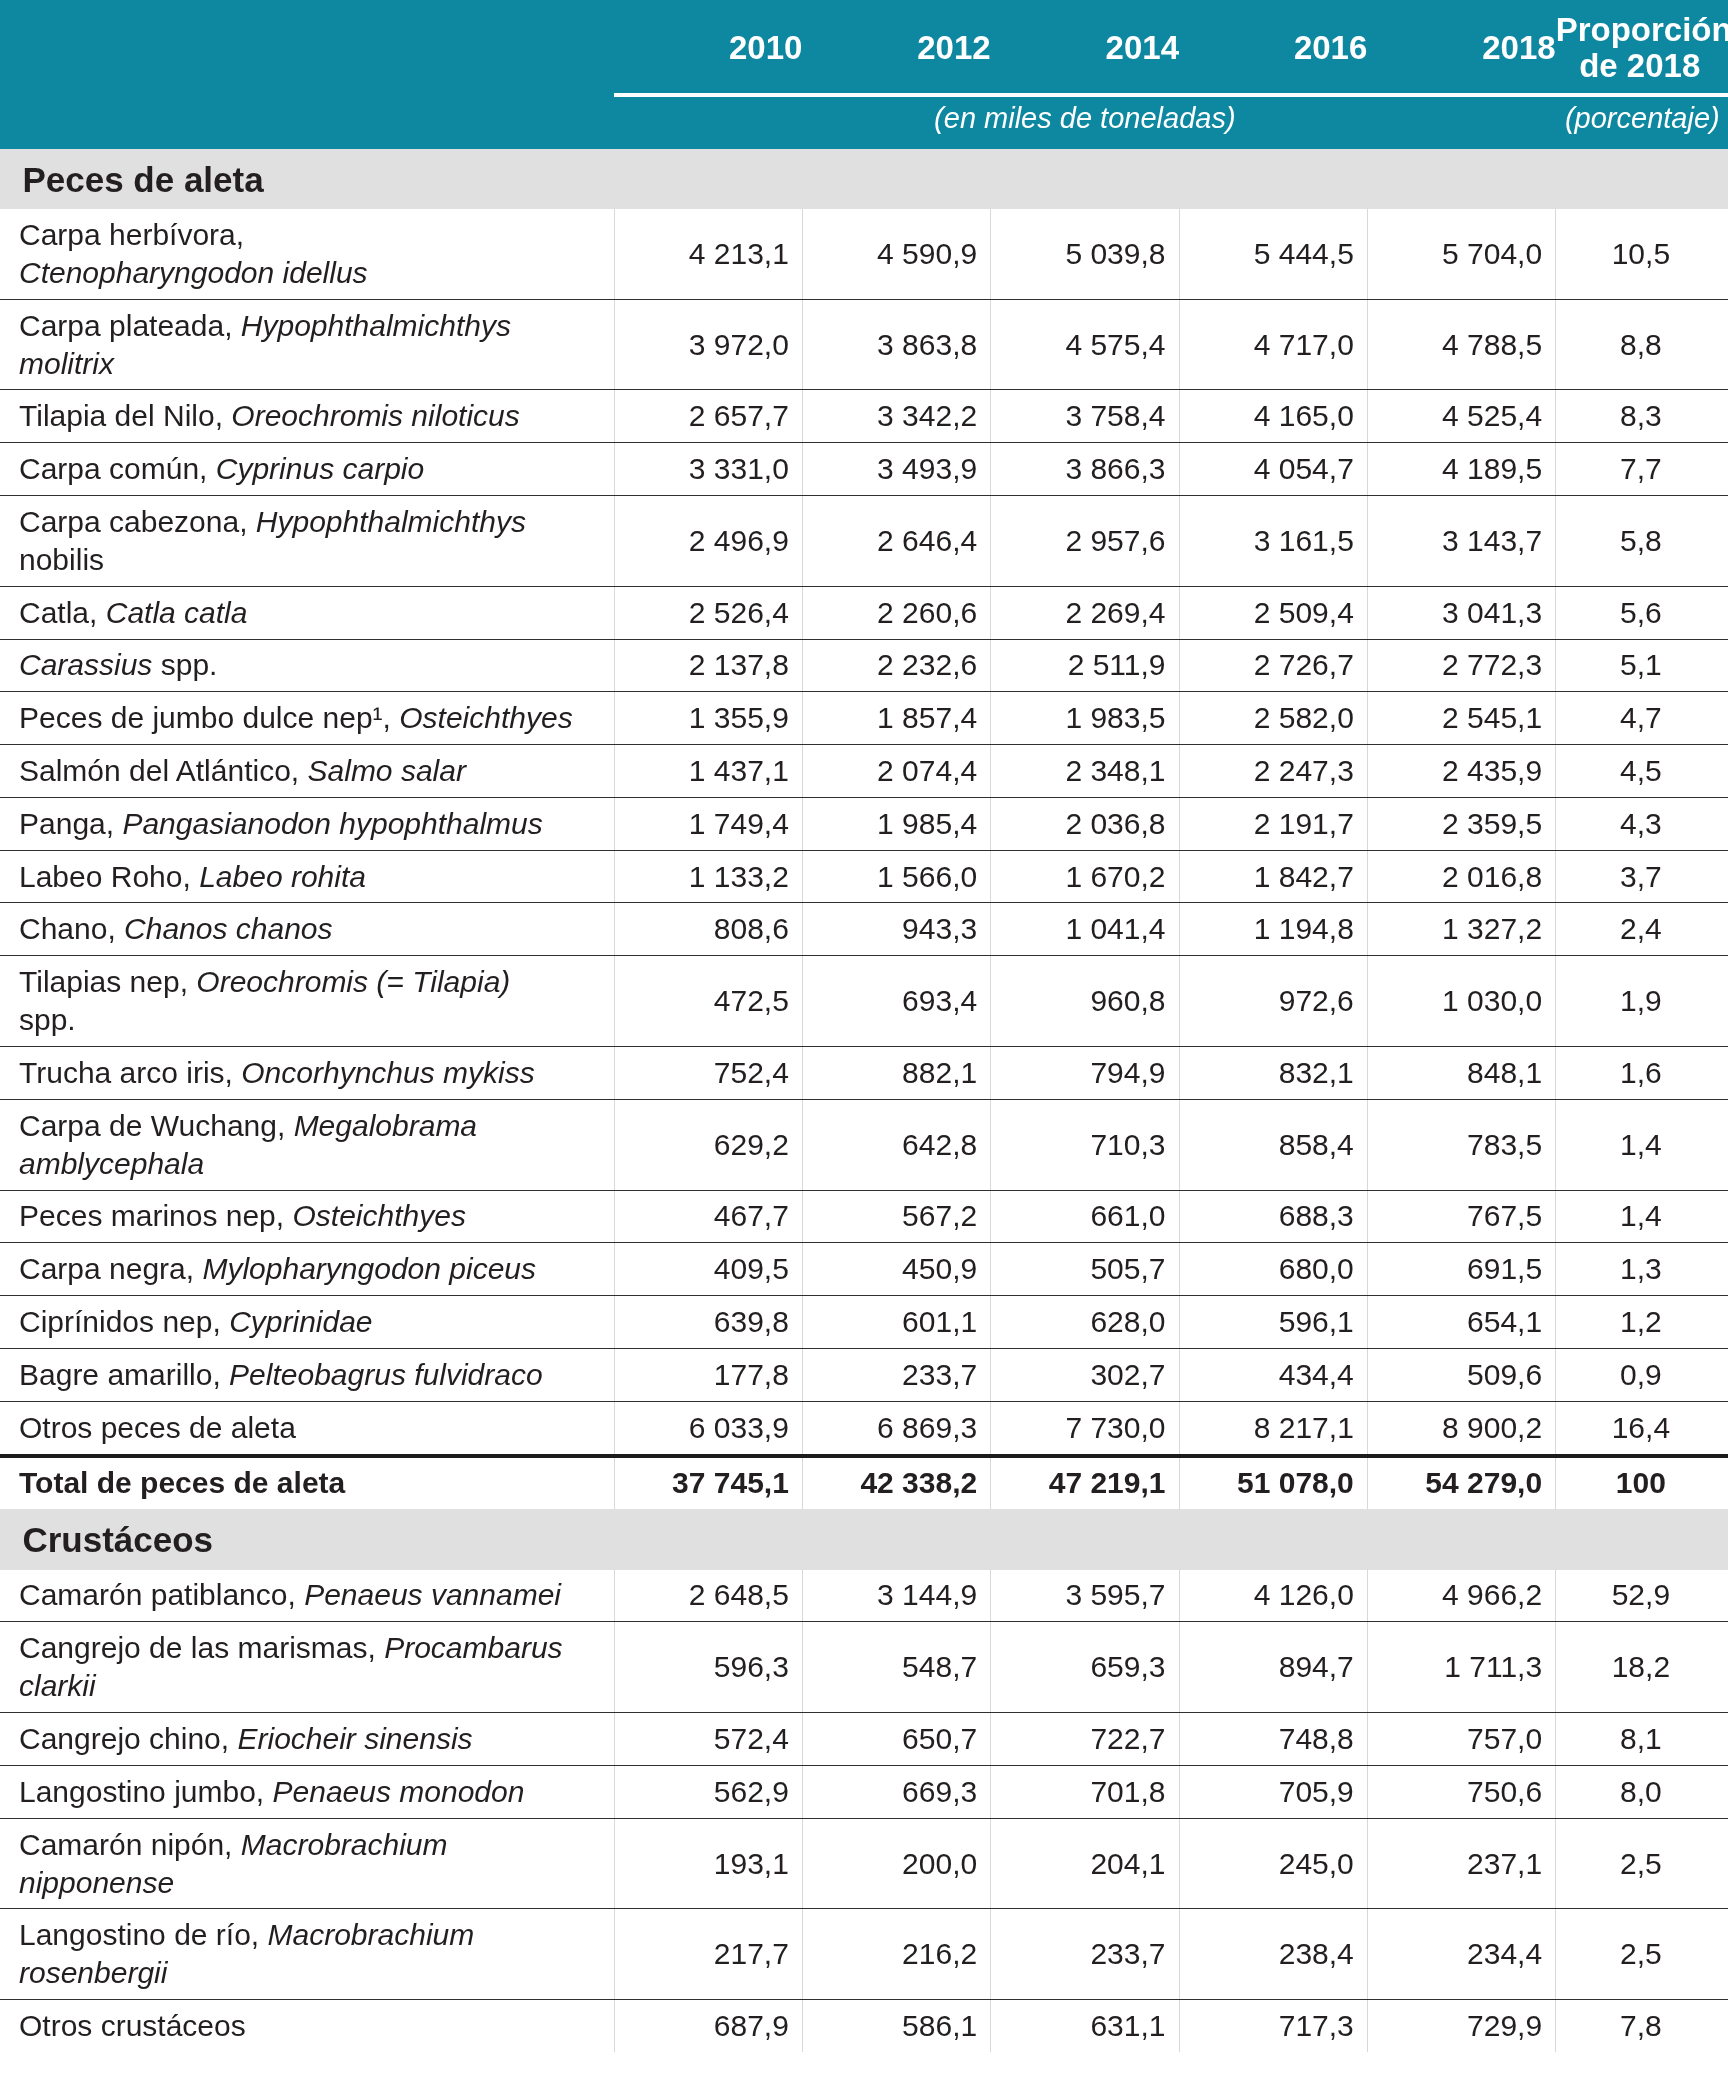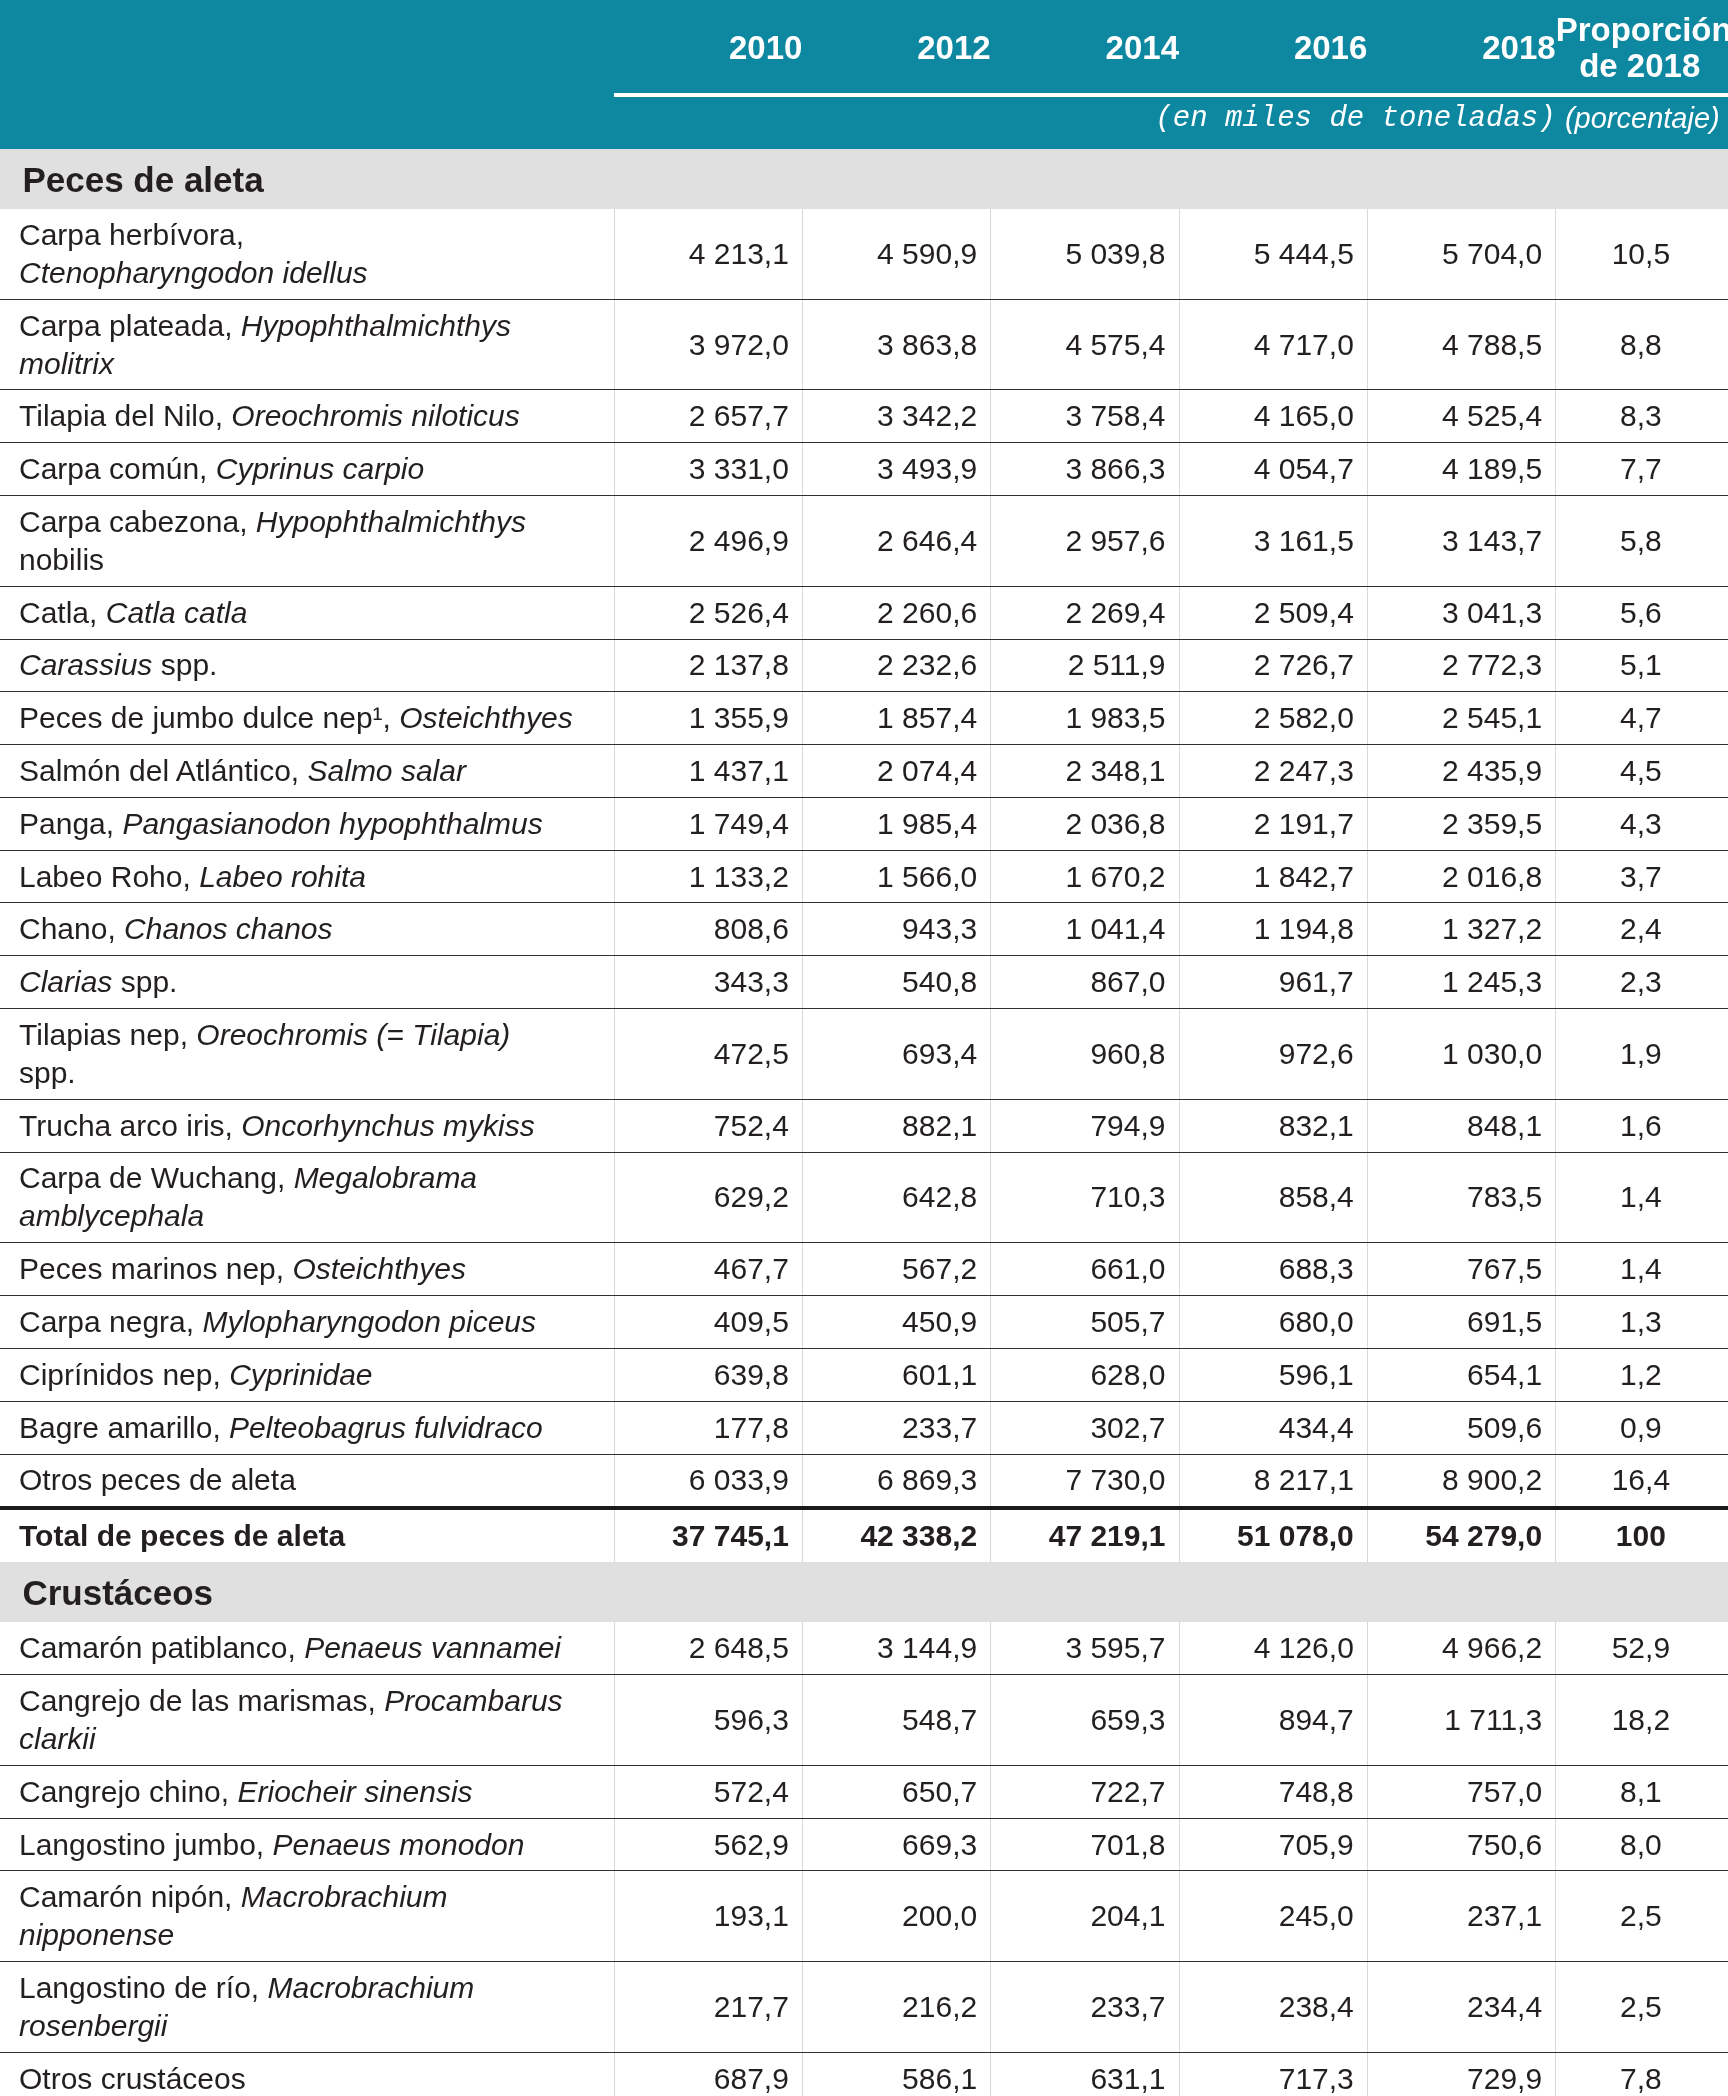--- a/index.html
+++ b/index.html
@@ -9,21 +9,21 @@
     color:var(--text,#231f20);
   }
   table{border-collapse:collapse;table-layout:fixed;width:1729px;}
   th,td{vertical-align:middle;margin:0;}
   
   thead th{background:var(--teal,#0e87a0);color:var(--header_text,#ffffff);font-weight:700;}
   .years-row th{font-size:33px;line-height:36px;padding:12px 0 8.6px;}
   .years-row th.year{text-align:right;padding-left:17px;border-bottom:4.3px solid #fff;}
   .years-row th.prop-head{text-align:center;white-space:pre-line;padding-right:5.2px;border-bottom:4.3px solid #fff;}
   .units-row th{font-size:29px;line-height:33px;font-style:italic;font-weight:400;padding:5.2px 0 13.8px;}
-  .units-row th.units{text-align:right;font-family:Liberation Mono, monospace;}
+  .units-row th.units{text-align:center;}
   .units-row th.units-prop{text-align:center;}
   
   tbody td{font-size:30px;line-height:38px;padding:6.9px 0;border-bottom:1.7px solid var(--rule,#322f30);}
   td.name{text-align:left;padding-left:19px;padding-right:6.9px;}
   td.num{text-align:right;padding-right:13px;white-space:nowrap;border-left:1.7px solid var(--divider,#d8d8d8);}
   td.num.prop{text-align:center;padding-right:3.4px;}
   .sci{font-style:italic;}
   tr.section-row td{background:var(--band,#e0e0e0);border-bottom:none;font-weight:700;font-size:35px;padding:12px 0 10.3px 22.4px;}
   tr.total-row td{border-top:4.3px solid var(--rule_heavy,#1c1a1b);border-bottom:none;font-weight:700;}
   tbody tr:last-child td{border-bottom:none;}
@@ -165,29 +165,20 @@
         <tr class="species-row">
           <td class="name"><span>Chano, </span><span class="sci">Chanos chanos</span></td>
           <td class="num">808,6</td>
           <td class="num">943,3</td>
           <td class="num">1 041,4</td>
           <td class="num">1 194,8</td>
           <td class="num">1 327,2</td>
           <td class="num prop">2,4</td>
         </tr>
         <tr class="species-row">
-          <td class="name"><span class="sci">Clarias</span><span> spp.</span></td>
-          <td class="num">343,3</td>
-          <td class="num">540,8</td>
-          <td class="num">867,0</td>
-          <td class="num">961,7</td>
-          <td class="num">1 245,3</td>
-          <td class="num prop">2,3</td>
-        </tr>
-        <tr class="species-row">
           <td class="name"><span>Tilapias nep, </span><span class="sci">Oreochromis (= Tilapia)</span><br><span>spp.</span></td>
           <td class="num">472,5</td>
           <td class="num">693,4</td>
           <td class="num">960,8</td>
           <td class="num">972,6</td>
           <td class="num">1 030,0</td>
           <td class="num prop">1,9</td>
         </tr>
         <tr class="species-row">
           <td class="name"><span>Trucha arco iris, </span><span class="sci">Oncorhynchus mykiss</span></td>

